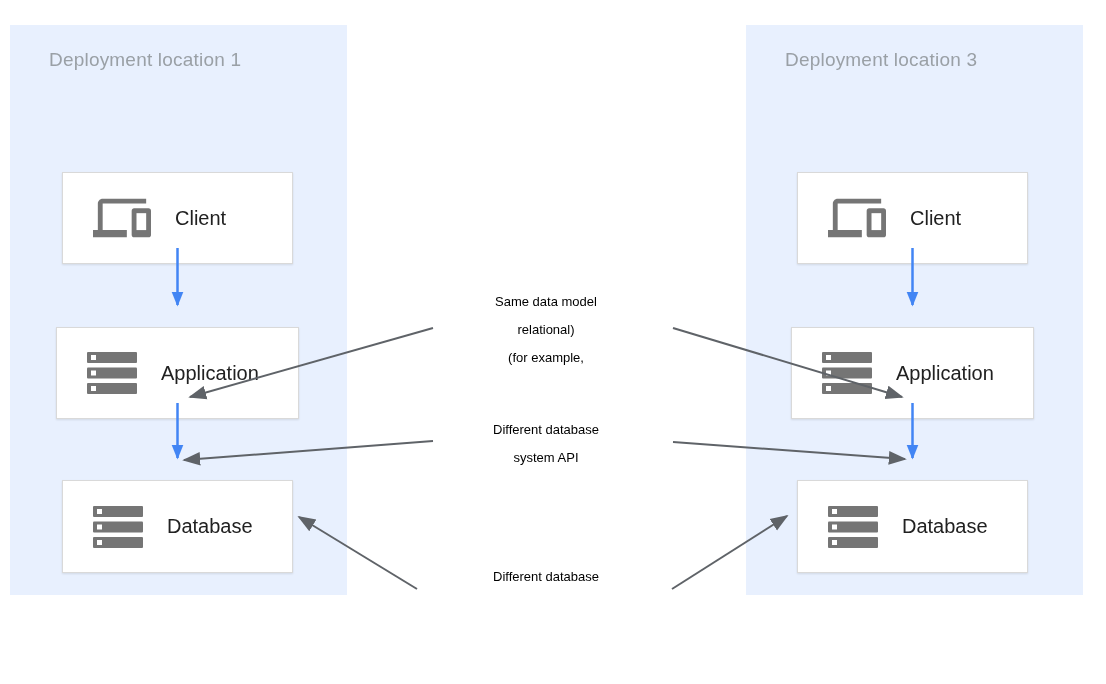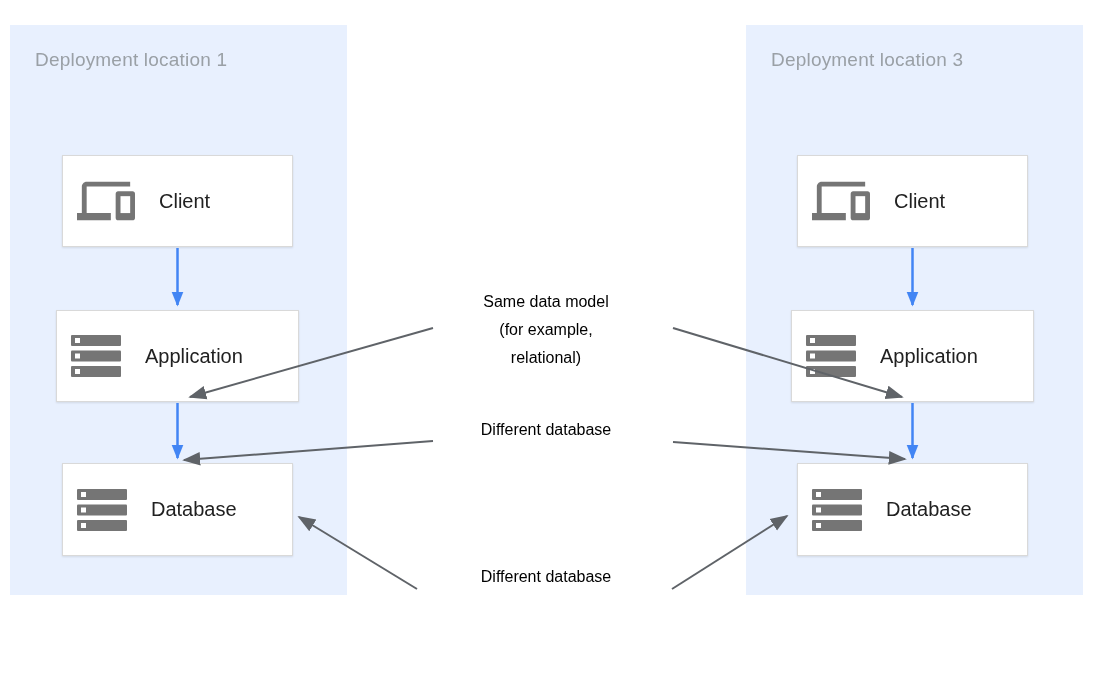--- a/index.html
+++ b/index.html
@@ -11,33 +11,34 @@
     overflow: hidden;
   }
   .panel {
     position: absolute;
     top: 25px; height: 570px; width: 337px;
     background: var(--panel-bg, #e8f0fe);
   }
   .panel-left  { left: 10px; }
   .panel-right { left: 746px; }
   .panel-title {
-    margin: 0; padding: 24px 0 0 25px;
+    margin: 0; padding: 24px 0 0 39px;
     font-size: 19px; font-weight: 400;
     color: var(--panel-title, #9aa0a6);
     letter-spacing: .2px;
   }
   .node {
     position: absolute;
     background: #ffffff;
     border: 1px solid var(--box-border, #d9d9d9);
     box-shadow: 0 1px 2px rgba(0,0,0,.10);
     display: flex; align-items: center;
-    padding-left: 14px; gap: 24px;
+    padding-left: 30px; gap: 24px;
     box-sizing: border-box;
+    margin-top: 17px;
   }
   .node .icon { display: flex; align-items: center; justify-content: center; }
   .node .icon svg { display: block; fill: var(--icon-gray, #757575); }
   .node .label {
     font-size: 20px; color: var(--label-text, #212121);
   }
   .n-client-1 { left: 62px;  top: 155px; width: 231px; height: 92px; }
   .n-app-1    { left: 56px;  top: 310px; width: 243px; height: 92px; }
   .n-db-1     { left: 62px;  top: 463px; width: 231px; height: 93px; }
   .n-client-2 { left: 797px; top: 155px; width: 231px; height: 92px; }
@@ -47,21 +48,21 @@
   .arrows { position: absolute; left: 0; top: 0; pointer-events: none; }
   .flow   { stroke: var(--flow-arrow, #4285f4); stroke-width: 2.5; fill: none; }
   .note   { stroke: var(--annotation-arrow, #5f6368); stroke-width: 2; fill: none; }
   .flow-fill { fill: var(--flow-arrow, #4285f4); }
   .note-fill { fill: var(--annotation-arrow, #5f6368); }
 
   .annotation {
     position: absolute;
     left: 396px; width: 300px;
     text-align: center;
-    font-size: 16px; line-height: 28px;
+    font-size: 13px; line-height: 28px;
     color: var(--annotation-text, #000000);
   }
   .ann-1 { top: 288px; }
   .ann-2 { top: 416px; }
   .ann-3 { top: 563px; }
 </style>
 </head>
 <body>
 
 <div class="canvas">
@@ -170,23 +171,24 @@
     <line class="note" x1="433" y1="328" x2="190" y2="397" marker-end="url(#noteHead)"></line>
     <line class="note" x1="673" y1="328" x2="902" y2="397" marker-end="url(#noteHead)"></line>
     <line class="note" x1="433" y1="441" x2="184" y2="460" marker-end="url(#noteHead)"></line>
     <line class="note" x1="673" y1="442" x2="905" y2="459" marker-end="url(#noteHead)"></line>
     <line class="note" x1="417" y1="589" x2="299" y2="517" marker-end="url(#noteHead)"></line>
     <line class="note" x1="672" y1="589" x2="787" y2="516" marker-end="url(#noteHead)"></line>
   </svg>
 
   <div class="annotation ann-1">
     <div>Same data model</div>
+    <div>relational)</div>
     <div>(for example,</div>
-    <div>relational)</div>
   </div>
   <div class="annotation ann-2">
     <div>Different database</div>
+    <div>system API</div>
   </div>
   <div class="annotation ann-3">
     <div>Different database</div>
   </div>
 
 </div>
 
 </body></html>

